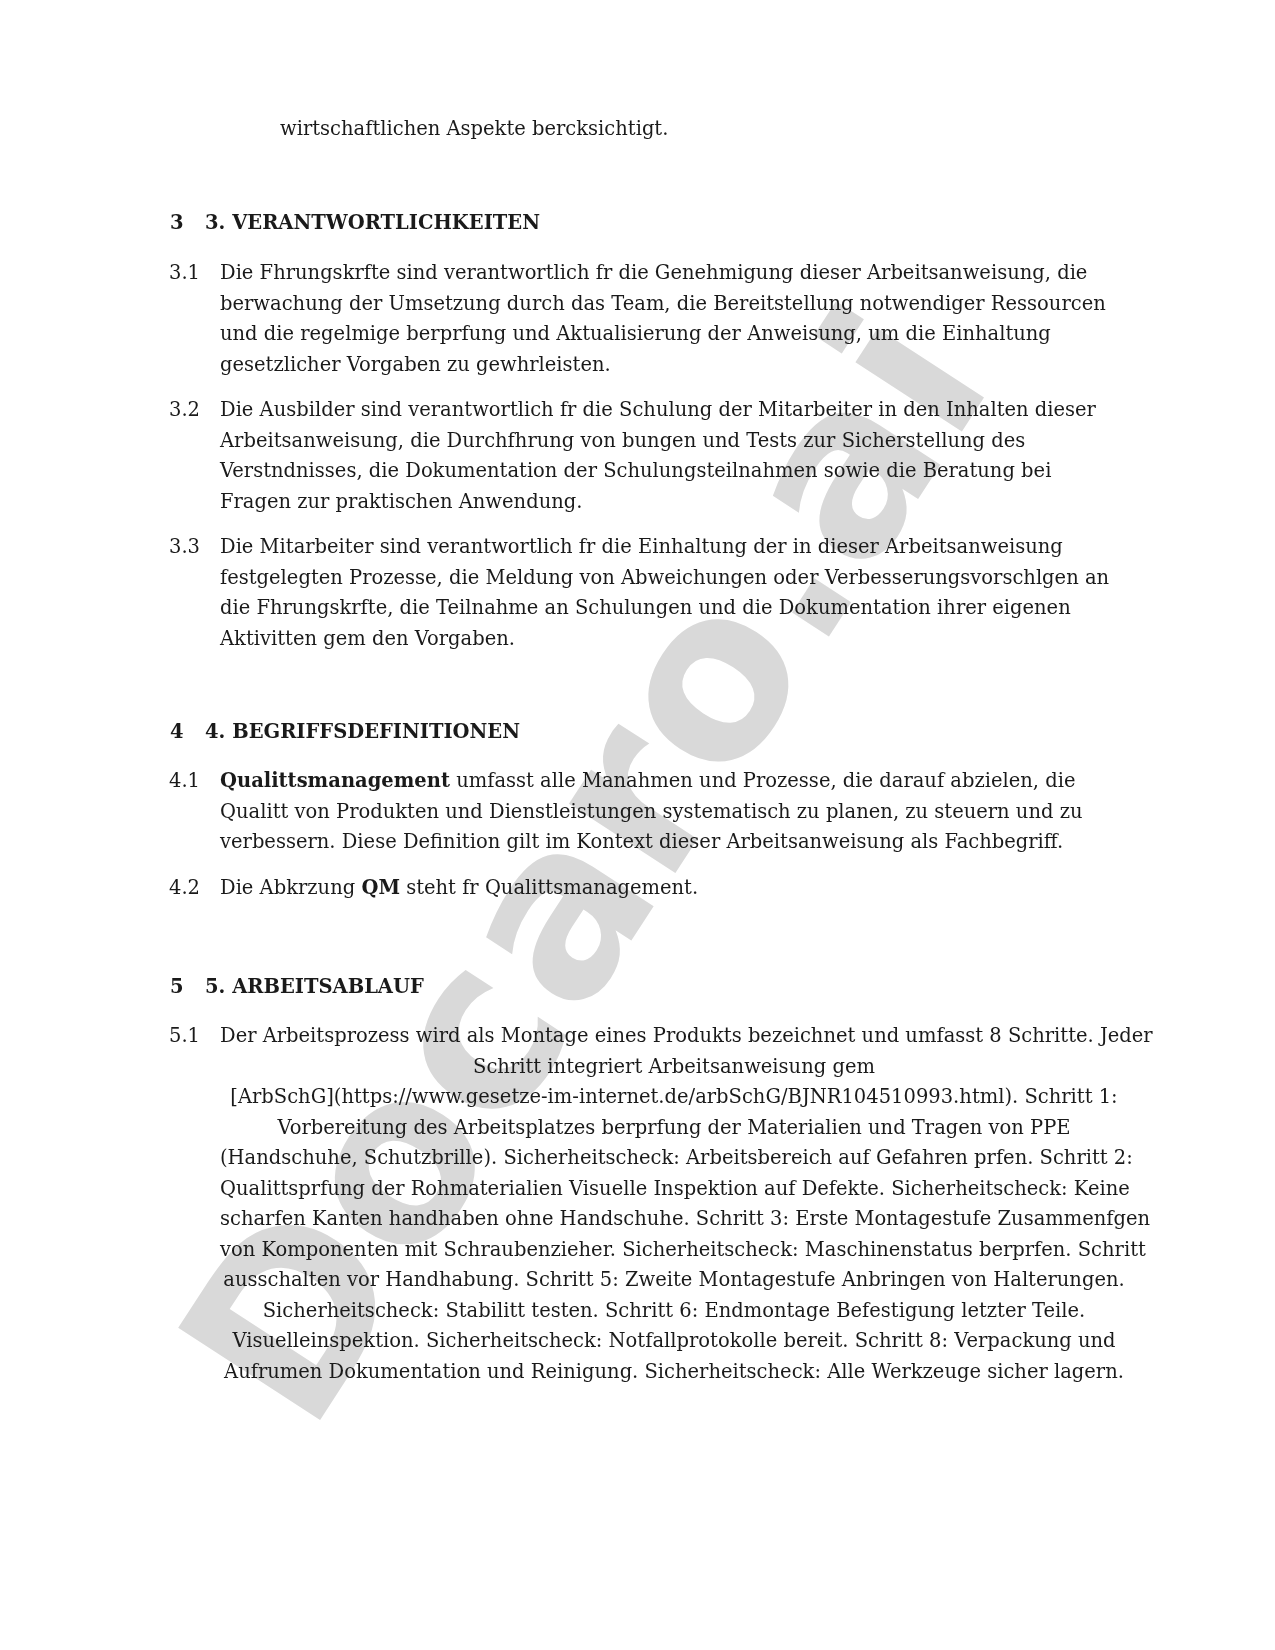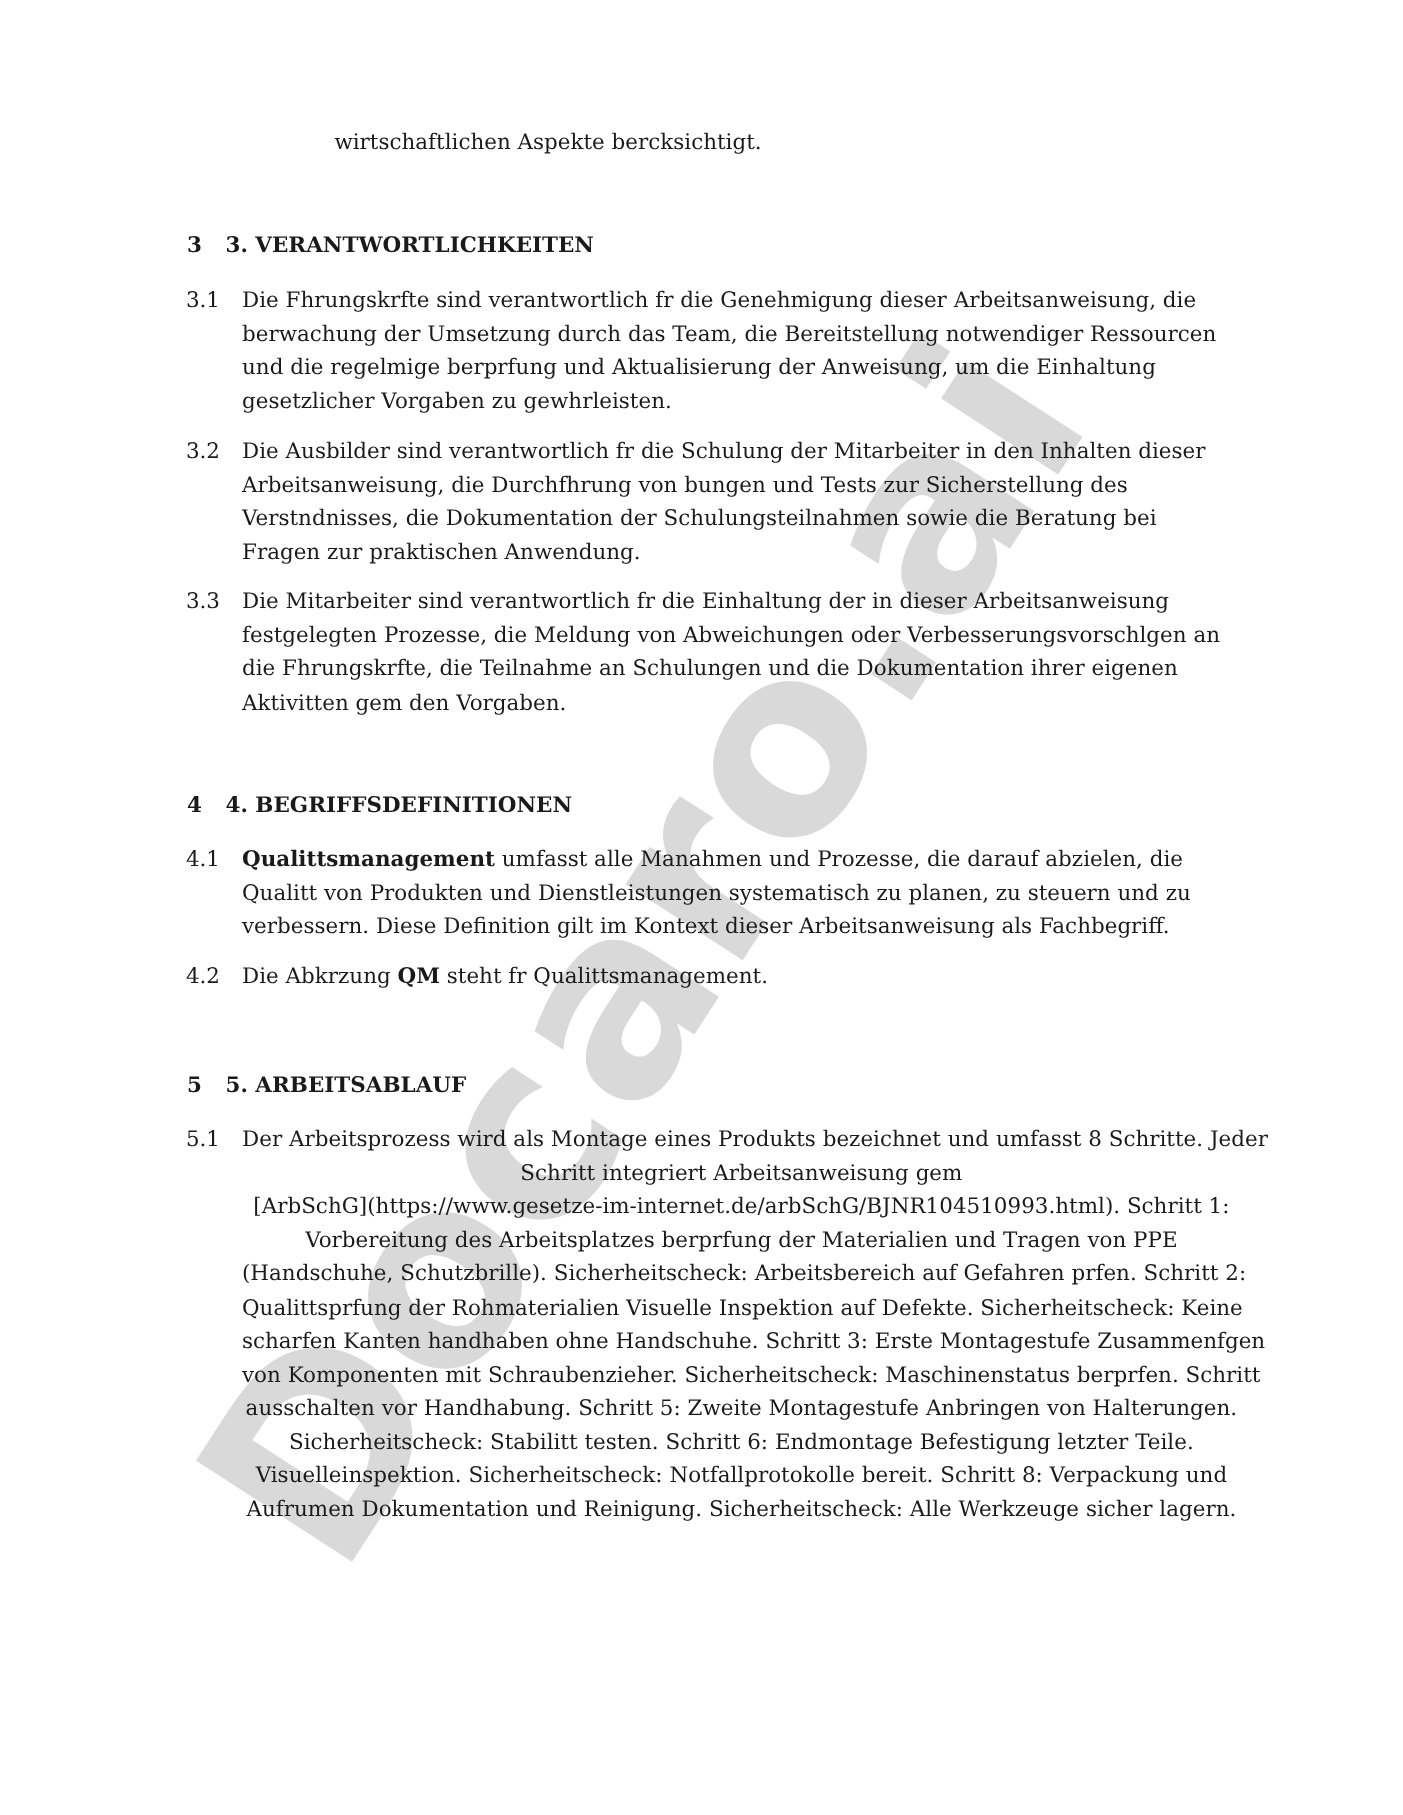--- a/index.html
+++ b/index.html
@@ -10,21 +10,21 @@
     position: absolute; left: 585px; top: 865px; width: 0; height: 0; z-index: 0;
   }
   .watermark span {
     position: absolute; left: 0; top: 0; transform: translate(-50%, -50%) rotate(-57deg);
     font-family: "DejaVu Sans", "Liberation Sans", sans-serif; font-weight: bold;
     font-size: 232px; color: #d9d9d9; white-space: nowrap; letter-spacing: 2px;
     line-height: 1;
   }
   .content { position: absolute; left: 0; top: 0; width: 1275px; z-index: 1; }
   .text { font-size: 19.5px; line-height: 30.5px; }
-  .cont { position: absolute; left: 304px; top: 114px; }
+  .cont { position: absolute; left: 280px; top: 114px; }
   .heading { position: absolute; left: 0; font-weight: bold; font-size: 19.5px; line-height: 30px; }
   .heading .num { position: absolute; left: 170px; width: 20px; text-align: left; }
   .heading .title { position: absolute; left: 205px; white-space: nowrap; text-align: right; }
   .item { position: absolute; left: 0; width: 1275px; }
   .item .num { position: absolute; left: 157px; margin-left: 12px; }
   .item .body { position: absolute; left: 220px; width: 908px; }
   .bold { font-weight: bold; }
 </style>
 </head>
 <body>

